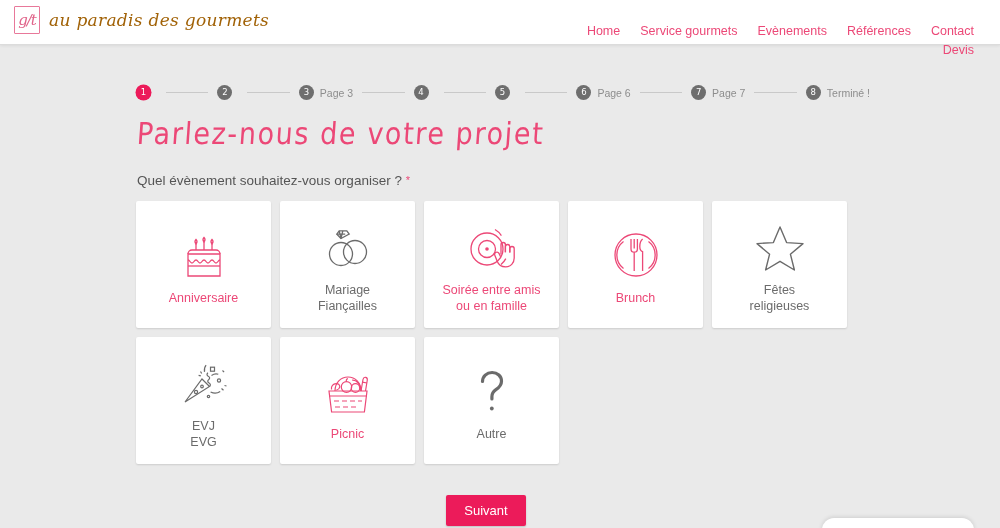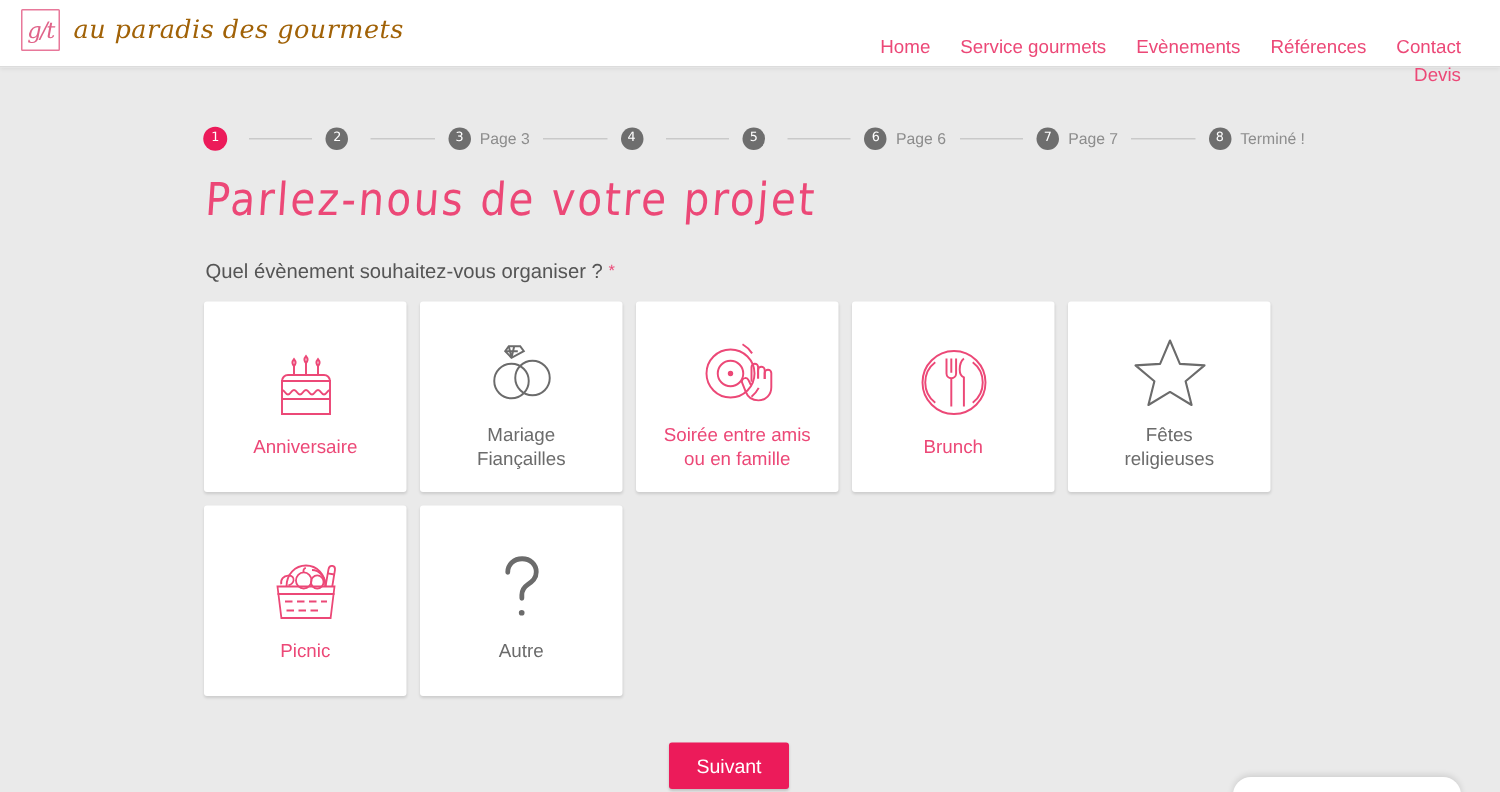--- a/index.html
+++ b/index.html
@@ -397,20 +397,37 @@
     <div class="choice-card">
       <div class="card-icon">
         <svg width="58" height="56" viewBox="0 0 58 56" fill="none" stroke="#6b6b6b" stroke-width="1.4" stroke-linejoin="round">
           <path d="M29 8l6.6 15.6L52 24.6 39.4 35.2 43.4 51 29 42.3 14.6 51l4-15.8L6 24.6l16.4-1z"></path>
         </svg>
       </div>
       <div class="card-label">Fêtes
 religieuses</div>
     </div>
 
+    <div class="choice-card">
+      <div class="card-icon">
+        <svg width="60" height="58" viewBox="0 0 60 58" fill="none" stroke="#6b6b6b" stroke-width="1.2">
+          <path d="M11 48l17-23 7.5 7.5L11 48z"></path>
+          <circle cx="22" cy="38" r="1.6"></circle>
+          <circle cx="28" cy="32.5" r="1.3"></circle>
+          <path d="M35.5 32.5c1.4-1.2 1-2.6-.4-3.4-1.6-.9-1.8-2.4-.4-3.5 1.4-1.1 1.2-2.6-.4-3.4-1.5-.8-1.8-2.3-.4-3.5"></path>
+          <path d="M30.5 17.8c-.4-2.6.2-5 1.6-6.6M37.5 21.4c2.2-1.4 4.6-1.8 6.8-1.1M36.6 38c3.4 1.6 6.8 1.4 9.6-.6"></path>
+          <rect x="36.5" y="13.2" width="4" height="4"></rect>
+          <circle cx="45" cy="26.5" r="1.6"></circle>
+          <circle cx="34.5" cy="42.5" r="1.2"></circle>
+          <path d="M26.5 17.5l1.2 2M24.6 21.3l2.2.6M48.5 16.5l1.6 1.6M50.5 31.5l2 .5M47.5 34.5l2 1.8"></path>
+        </svg>
+      </div>
+      <div class="card-label">EVJ
+EVG</div>
+    </div>
 
     <div class="choice-card selected">
       <div class="card-icon">
         <svg width="62" height="58" viewBox="0 0 62 58" fill="none" stroke="#ec4877" stroke-width="1.2">
           <path d="M12 29h38l-2.6 21H14.6L12 29z"></path>
           <path d="M12 34h38"></path>
           <path d="M17 39h5M25 39h5M33 39h5M41 39h4M18 45h5M26 45h5M34 45h5"></path>
           <path d="M18 29c0-8.3 5.8-14 13-14s13 5.7 13 14"></path>
           <path d="M44 29c0-6.4-4-11-9-11"></path>
           <ellipse cx="29.5" cy="25" rx="5.2" ry="5.4"></ellipse>

